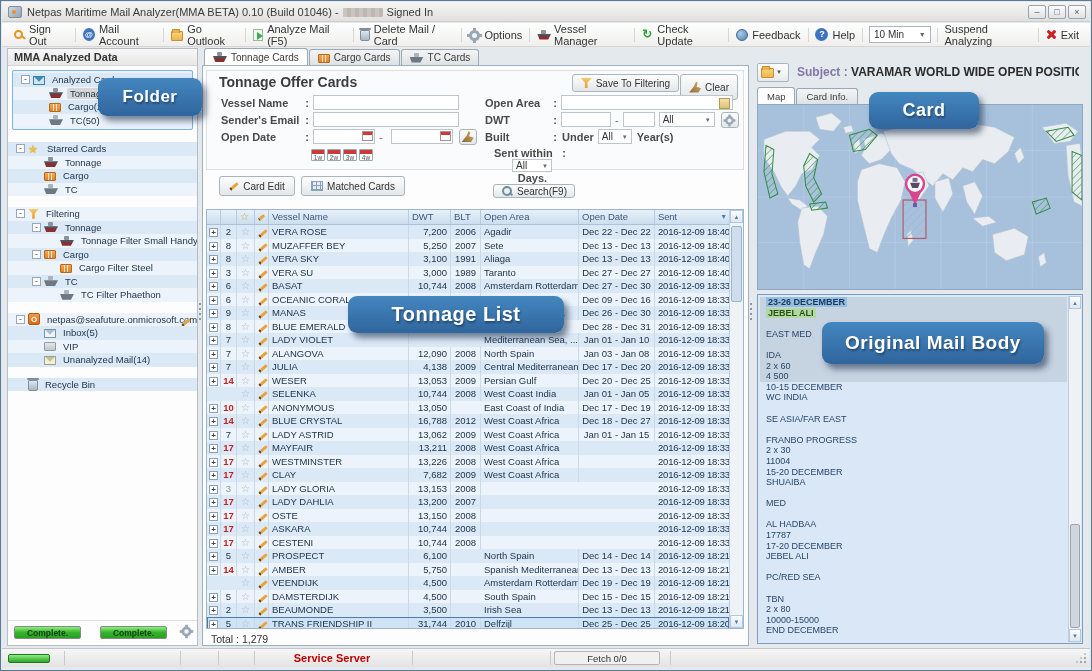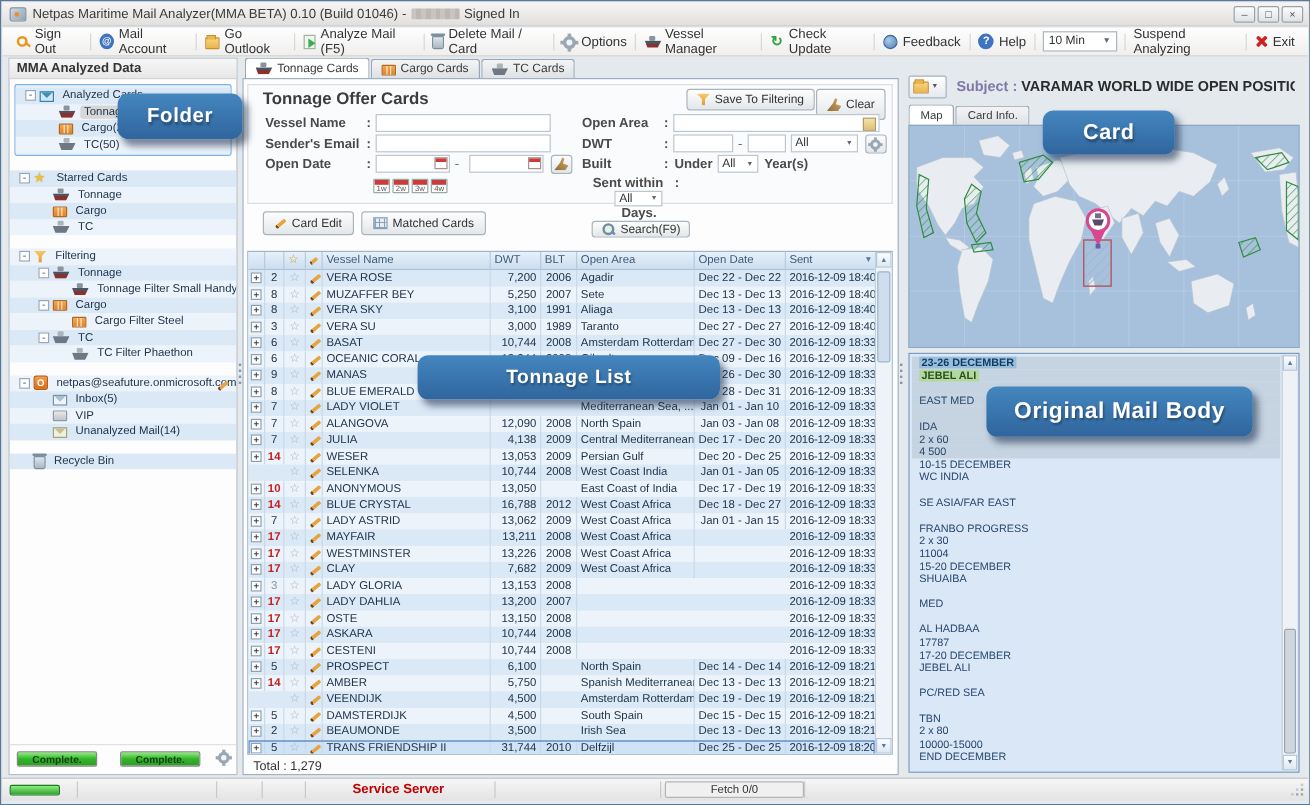--- a/index.html
+++ b/index.html
@@ -264,33 +264,33 @@
     background:#8a97a3; box-shadow:0 5px 0 #8a97a3, 0 10px 0 #8a97a3, 0 15px 0 #8a97a3; }
 
   
   .statusbar { position:absolute; left:1px; right:1px; top:647px; height:19px;
     background:linear-gradient(#f6f6f6,#e3e3e3); border-top:1px solid #c5c5c5; font-size:10px; color:#444; }
   .sbsep { position:absolute; top:2px; bottom:2px; width:1px; background:#c9c9c9; }
   .chip { position:absolute; left:6px; top:5px; width:42px; height:9px;
     background:linear-gradient(#8ef07e,#2da32d); border:1px solid #1d7a1d; border-radius:2px; }
   .svc { position:absolute; left:252px; width:156px; top:3px; text-align:center;
     color:#c00000; font-weight:bold; font-size:11px; }
-  .fetch { position:absolute; left:552px; top:2px; width:116px; height:14px; border:1px solid #b5b5b5;
+  .fetch { position:absolute; left:552px; top:2px; width:106px; height:14px; border:1px solid #b5b5b5;
     background:#f0f0f0; text-align:center; font-size:9.5px; line-height:13px; color:#333; border-radius:2px; }
   .grip { position:absolute; right:4px; bottom:4px; width:2px; height:2px; background:#9aa;
     box-shadow:-4px 0 0 #9aa, 0 -4px 0 #9aa, -4px -4px 0 #bcc, -8px 0 0 #bcc, 0 -8px 0 #bcc; }
 
   
   .badge { position:absolute; z-index:50; background:linear-gradient(#4486bf,#30659d);
     border-radius:9px; color:#fff; font-weight:bold; text-align:center;
     box-shadow:4px 5px 6px rgba(20,40,70,.55); text-shadow:1px 2px 2px rgba(0,0,0,.35);
     letter-spacing:.5px; }
   .bg-folder { left:97px; top:77px; width:104px; height:38px; font-size:17px; line-height:38px; }
   .bg-card { left:868px; top:91px; width:110px; height:37px; font-size:18px; line-height:37px; }
-  .bg-tlist { left:347px; top:295px; width:252px; height:37px; font-size:16px; line-height:37px; }
+  .bg-tlist { left:347px; top:295px; width:216px; height:37px; font-size:20px; line-height:37px; }
   .bg-mbody { left:821px; top:321px; width:222px; height:42px; font-size:19px; line-height:42px; }
 </style>
 </head>
 <body>
 
 <div class="page">
 
   <div class="titlebar">
     <span class="appicon"></span>
     <span>

